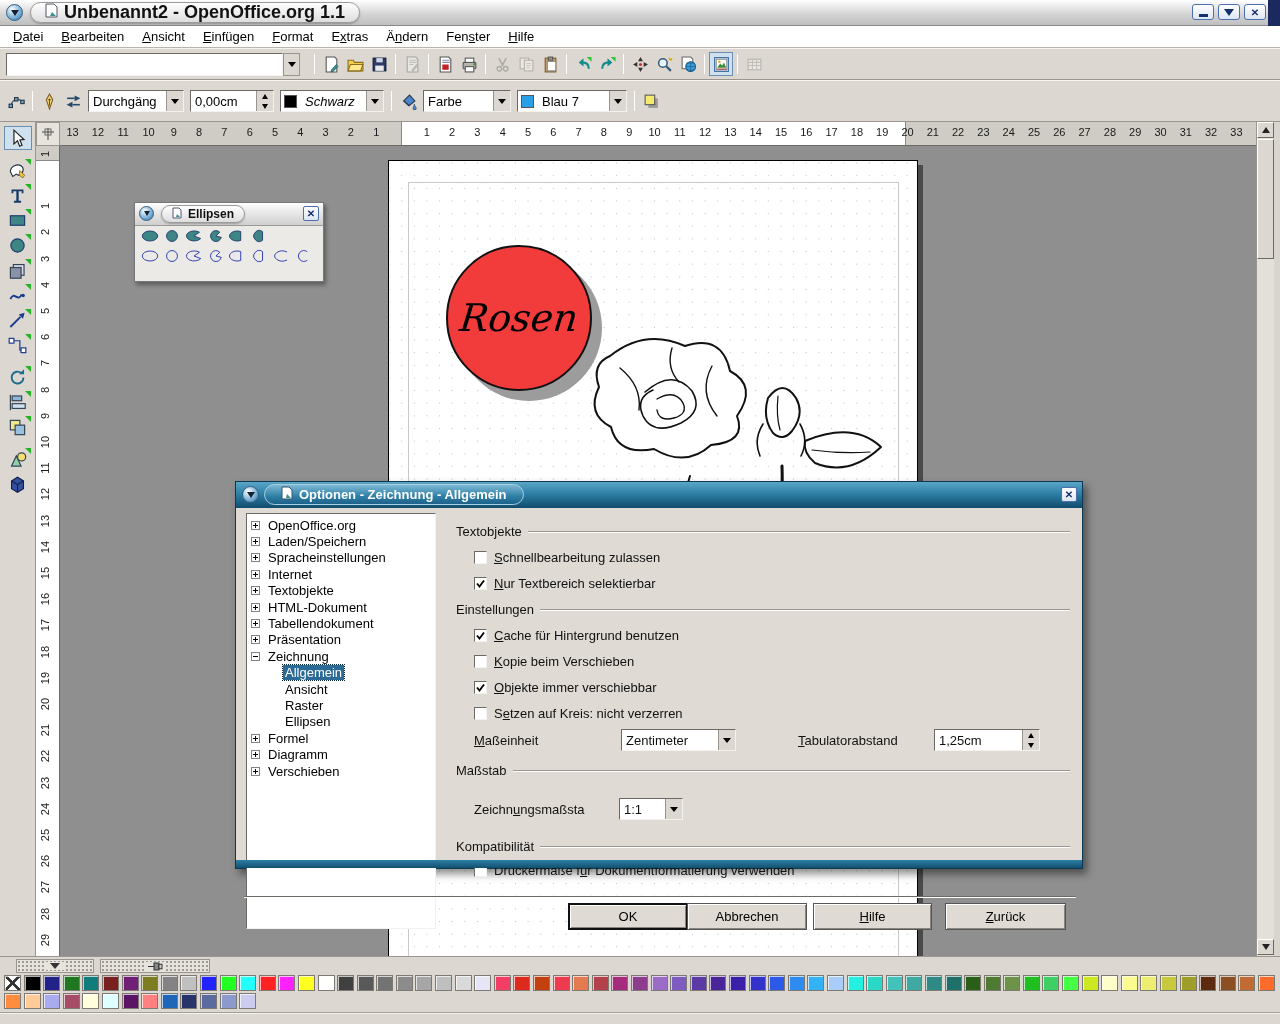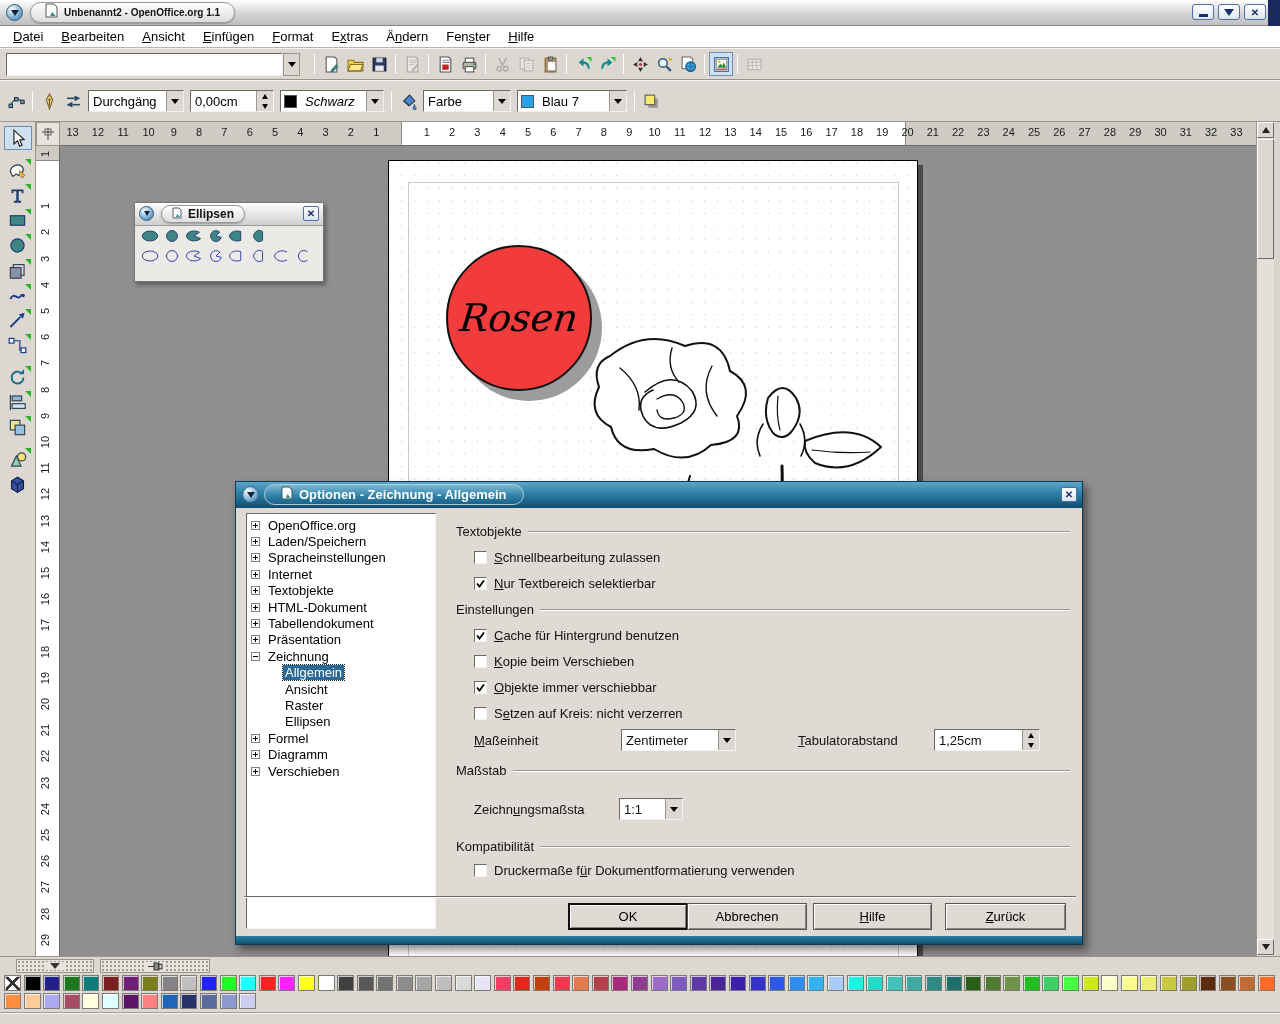--- a/index.html
+++ b/index.html
@@ -8,21 +8,21 @@
   
   #titlebar { position:absolute; left:0; top:0; width:1280px; height:26px;
     background:linear-gradient(180deg,#ffffff,#d2d2d2 60%,#bfbfbf); border-bottom:1px solid #8a8a8a; }
   #corner-deco { position:absolute; right:0; top:0; width:12px; height:26px; background:#1b2a5e; }
   .roundbtn { position:absolute; width:17px; height:17px; border-radius:50%;
     background:radial-gradient(circle at 35% 30%,#ffffff,#7fb2d9 55%,#2e6da0); border:1px solid #35607f;
     display:flex; align-items:center; justify-content:center; }
   .roundbtn .tri { width:0; height:0; border-left:4px solid transparent; border-right:4px solid transparent; border-top:6px solid #123; }
   .pill { position:absolute; height:21px; border-radius:11px; background:linear-gradient(180deg,#ffffff,#dddddd);
     border:1px solid #9a9a9a; box-shadow:0 1px 2px rgba(0,0,0,.25); display:flex; align-items:center; gap:6px; padding:0 14px; }
-  .pill .t { font-weight:bold; font-size:10px; color:#111; white-space:nowrap; }
+  .pill .t { font-weight:bold; font-size:18px; color:#111; white-space:nowrap; }
   .winbtn { width:22px; height:16px; background:linear-gradient(180deg,#ffffff,#dce6f2); border:1px solid #4d6fae; border-radius:3px;
     display:inline-flex; align-items:center; justify-content:center; color:#16306e; font-size:10px; font-weight:bold; margin-left:4px; }
   .winbtn .dash { width:9px; height:3px; background:#16306e; margin-top:7px; }
   .winbtn .tri { width:0; height:0; border-left:5px solid transparent; border-right:5px solid transparent; border-top:7px solid #16306e; }
 
   #menubar { position:absolute; left:0; top:26px; width:1280px; height:22px; background:#ffffff; border-bottom:1px solid #b9b5ae;
     display:flex; align-items:center; padding-left:4px; }
   .menu-item { font-size:13px; color:#000; padding:2px 9px; cursor:default; }
   u { text-decoration:underline; }
 
@@ -90,21 +90,21 @@
   #ellipsen .tbar { height:23px; background:linear-gradient(180deg,#fdfdfd,#cfcfcf); border-bottom:1px solid #9a9a9a; position:relative; }
   #ellipsen .pill { left:26px; top:2px; height:18px; padding:0 10px; border-radius:9px; }
   #ellipsen .pill .t { font-size:12px; }
   .closebtn { position:absolute; right:4px; top:3px; width:16px; height:15px; background:linear-gradient(180deg,#fff,#dce6f2); border:1px solid #4d6fae; border-radius:2px;
     font-size:10px; font-weight:bold; color:#16306e; display:flex; align-items:center; justify-content:center; }
   .shape-row { display:flex; padding:1px 4px; }
   .shape-btn { width:22px; height:18px; display:flex; align-items:center; justify-content:center; border:1px solid transparent; }
   .shape-btn svg { width:22px; height:16px; }
 
   
-  #dialog { position:absolute; left:235px; top:481px; width:848px; height:464px; z-index:50;
+  #dialog { position:absolute; left:235px; top:481px; width:848px; height:388px; z-index:50;
     border:1px solid #0d3a52; box-shadow:4px 5px 8px rgba(0,0,0,.45); background:#dfdbd4; }
   #dlg-title { position:absolute; left:0; top:0; width:100%; height:26px;
     background:linear-gradient(180deg,#5aa6c8,#2e7fa6 45%,#104c6e); }
   #dlg-title .roundbtn { left:6px; top:4px; }
   #dlg-title .pill { left:28px; top:2px; height:21px; border-radius:11px; padding:0 16px;
     background:linear-gradient(180deg,#7db8d4,#2e7fa6 60%,#1d618a); border:1px solid #a8cfe0; box-shadow:none; }
   #dlg-title .pill .t { color:#fff; font-size:13px; }
   #dlg-title .closebtn { top:5px; right:5px; }
   #dlg-bottom { position:absolute; left:0; bottom:0; width:100%; height:8px; background:linear-gradient(180deg,#2e7fa6,#11506f); }
 

